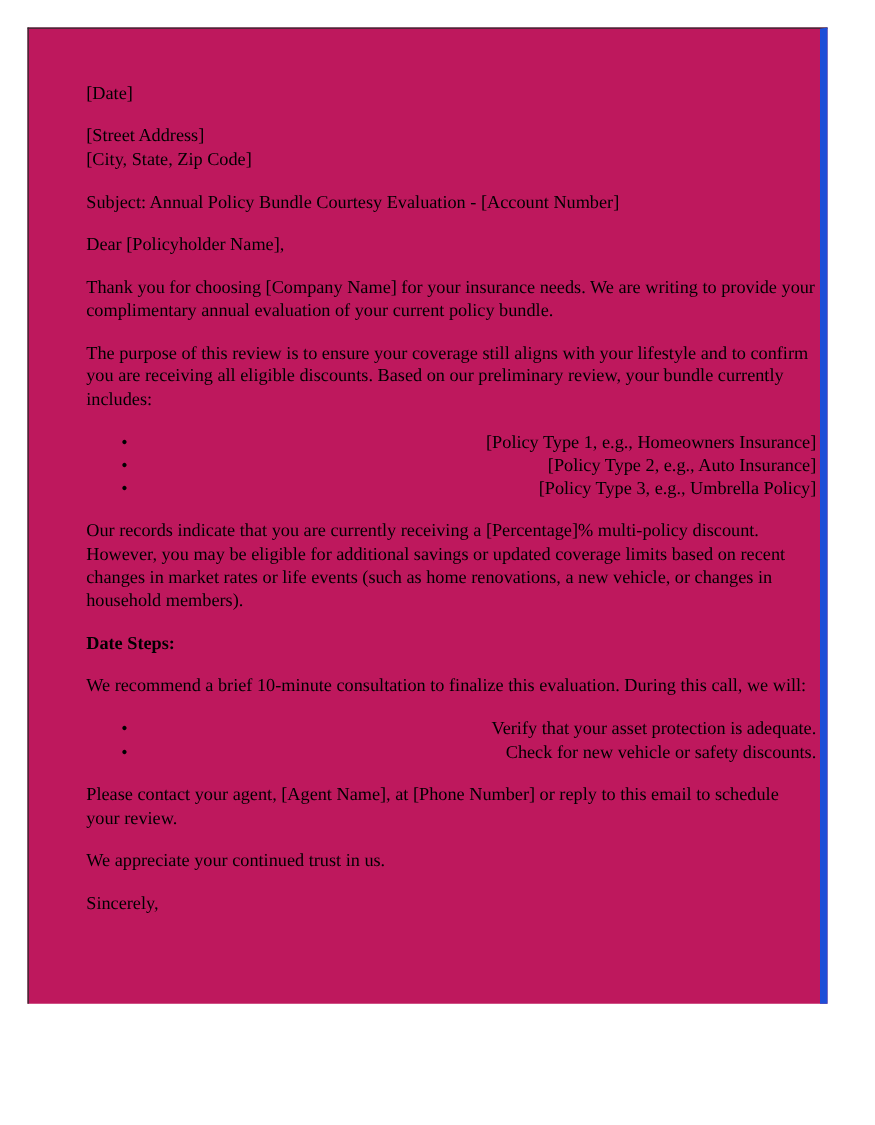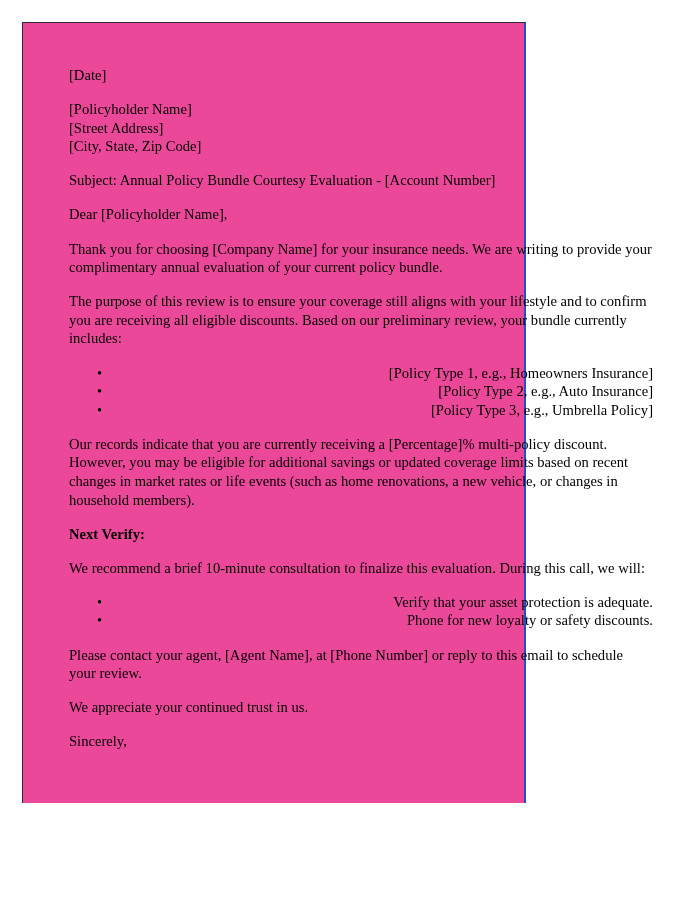--- a/index.html
+++ b/index.html
@@ -13,28 +13,28 @@
     font-family: "Liberation Serif", "DejaVu Serif", serif;
     color: #000000;
     overflow: hidden;
   }
 
   
   .page-sheet {
     position: absolute;
     left: 22px;
     top: 22px;
-    width: 504px;      
+    width: 640px;      
     height: 781px;     
     box-sizing: border-box;
     border-left: 1px solid #2b2b2b;
     border-top: 1px solid #2b2b2b;
-    border-right: 2px solid #1d4ed8;
+    border-right: 6px solid #1d4ed8;
     border-bottom: none;
-    background: #ec4899;
+    background: #be185d;
   }
 
   .letter-body {
     position: absolute;
     left: 46px;
     top: 22px;
     width: 584px;          
     font-size: 14.6px;
     line-height: 18.6px;
     text-align: left;
@@ -82,21 +82,20 @@
 <body>
 
 <div class="page-sheet">
   <div class="letter-body">
 
     <div class="spacer-top"></div>
 
     <p class="block">[Date]</p>
 
     <div class="block">
-      <span class="line">[Policyholder Name]</span>
       <span class="line">[Street Address]</span>
       <span class="line">[City, State, Zip Code]</span>
     </div>
 
     <p class="block">Subject: Annual Policy Bundle Courtesy Evaluation - [Account Number]</p>
 
     <p class="block">Dear [Policyholder Name],</p>
 
     <p class="block">Thank you for choosing [Company Name] for your insurance needs. We are writing to provide your complimentary annual evaluation of your current policy bundle.</p>
 
@@ -104,27 +103,27 @@
 
     <ul class="bullets">
       <li>[Policy Type 1, e.g., Homeowners Insurance]</li>
       <li>[Policy Type 2, e.g., Auto Insurance]</li>
       <li>[Policy Type 3, e.g., Umbrella Policy]</li>
     </ul>
 
 
     <p class="block">Our records indicate that you are currently receiving a [Percentage]% multi-policy discount. However, you may be eligible for additional savings or updated coverage limits based on recent changes in market rates or life events (such as home renovations, a new vehicle, or changes in household members).</p>
 
-    <p class="heading">Next Verify:</p>
+    <p class="heading">Date Steps:</p>
 
     <p class="block">We recommend a brief 10-minute consultation to finalize this evaluation. During this call, we will:</p>
 
     <ul class="bullets">
       <li>Verify that your asset protection is adequate.</li>
-      <li>Phone for new loyalty or safety discounts.</li>
+      <li>Check for new vehicle or safety discounts.</li>
     </ul>
 
     <p class="block">Please contact your agent, [Agent Name], at [Phone Number] or reply to this email to schedule your review.</p>
 
     <p class="block">We appreciate your continued trust in us.</p>
 
     <p class="block tight">Sincerely,</p>
 
   </div>
 </div>

